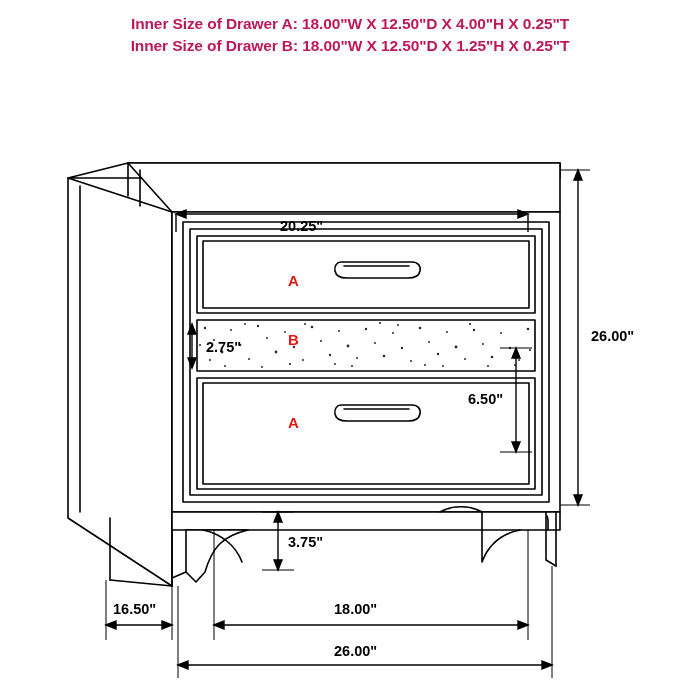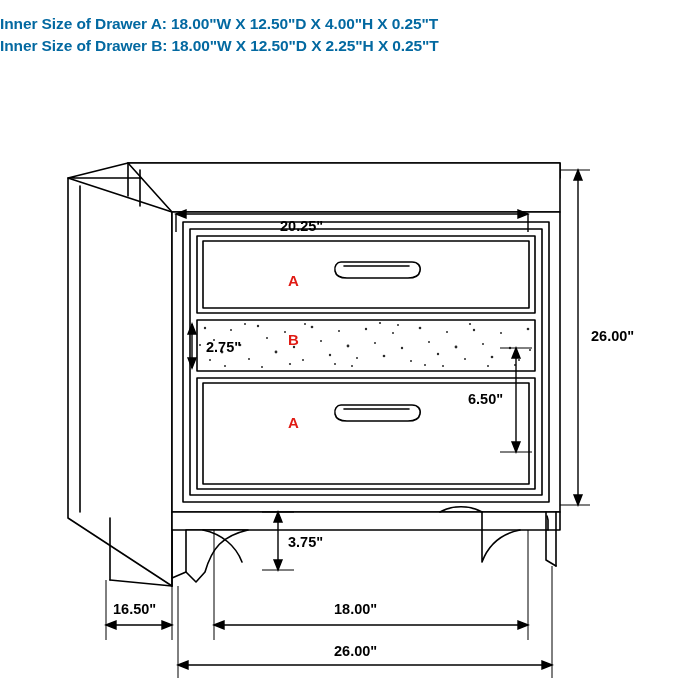--- a/index.html
+++ b/index.html
@@ -12,24 +12,24 @@
     width: 700px;
     height: 700px;
     background: #ffffff;
     font-family: "Liberation Sans", sans-serif;
     overflow: hidden;
   }
   .hdr {
     position: absolute;
     left: 0;
     width: 700px;
-    text-align: left;
+    text-align: center;
     font-weight: bold;
     font-size: 15.5px;
-    color: #0369a1;
+    color: #be185d;
     letter-spacing: -0.1px;
   }
   #hdr1 { top: 15px; }
   #hdr2 { top: 37px; }
 
   svg#dwg {
     position: absolute;
     left: 0;
     top: 0;
   }
@@ -44,21 +44,21 @@
     color: #e01b14;
     font-size: 15px;
   }
 </style>
 </head>
 <body>
 
 <div id="page">
 
   <div class="hdr" id="hdr1">Inner Size of Drawer A: 18.00"W X 12.50"D X 4.00"H X 0.25"T</div>
-  <div class="hdr" id="hdr2">Inner Size of Drawer B: 18.00"W X 12.50"D X 2.25"H X 0.25"T</div>
+  <div class="hdr" id="hdr2">Inner Size of Drawer B: 18.00"W X 12.50"D X 1.25"H X 0.25"T</div>
 
   <svg id="dwg" width="700" height="700" viewBox="0 0 700 700">
     <g fill="none" stroke="#000000" stroke-width="1.6" stroke-linejoin="round" stroke-linecap="round">
 
       <path d="M68,178 L128,163 L560,163 L560,178 Z" fill="#ffffff"></path>
 
       <path d="M68,178 L68,518 L172,586 L172,212 Z" fill="#ffffff"></path>
 
       <path d="M128,163 L172,212 L560,212 L560,163 Z" fill="#ffffff"></path>
 

